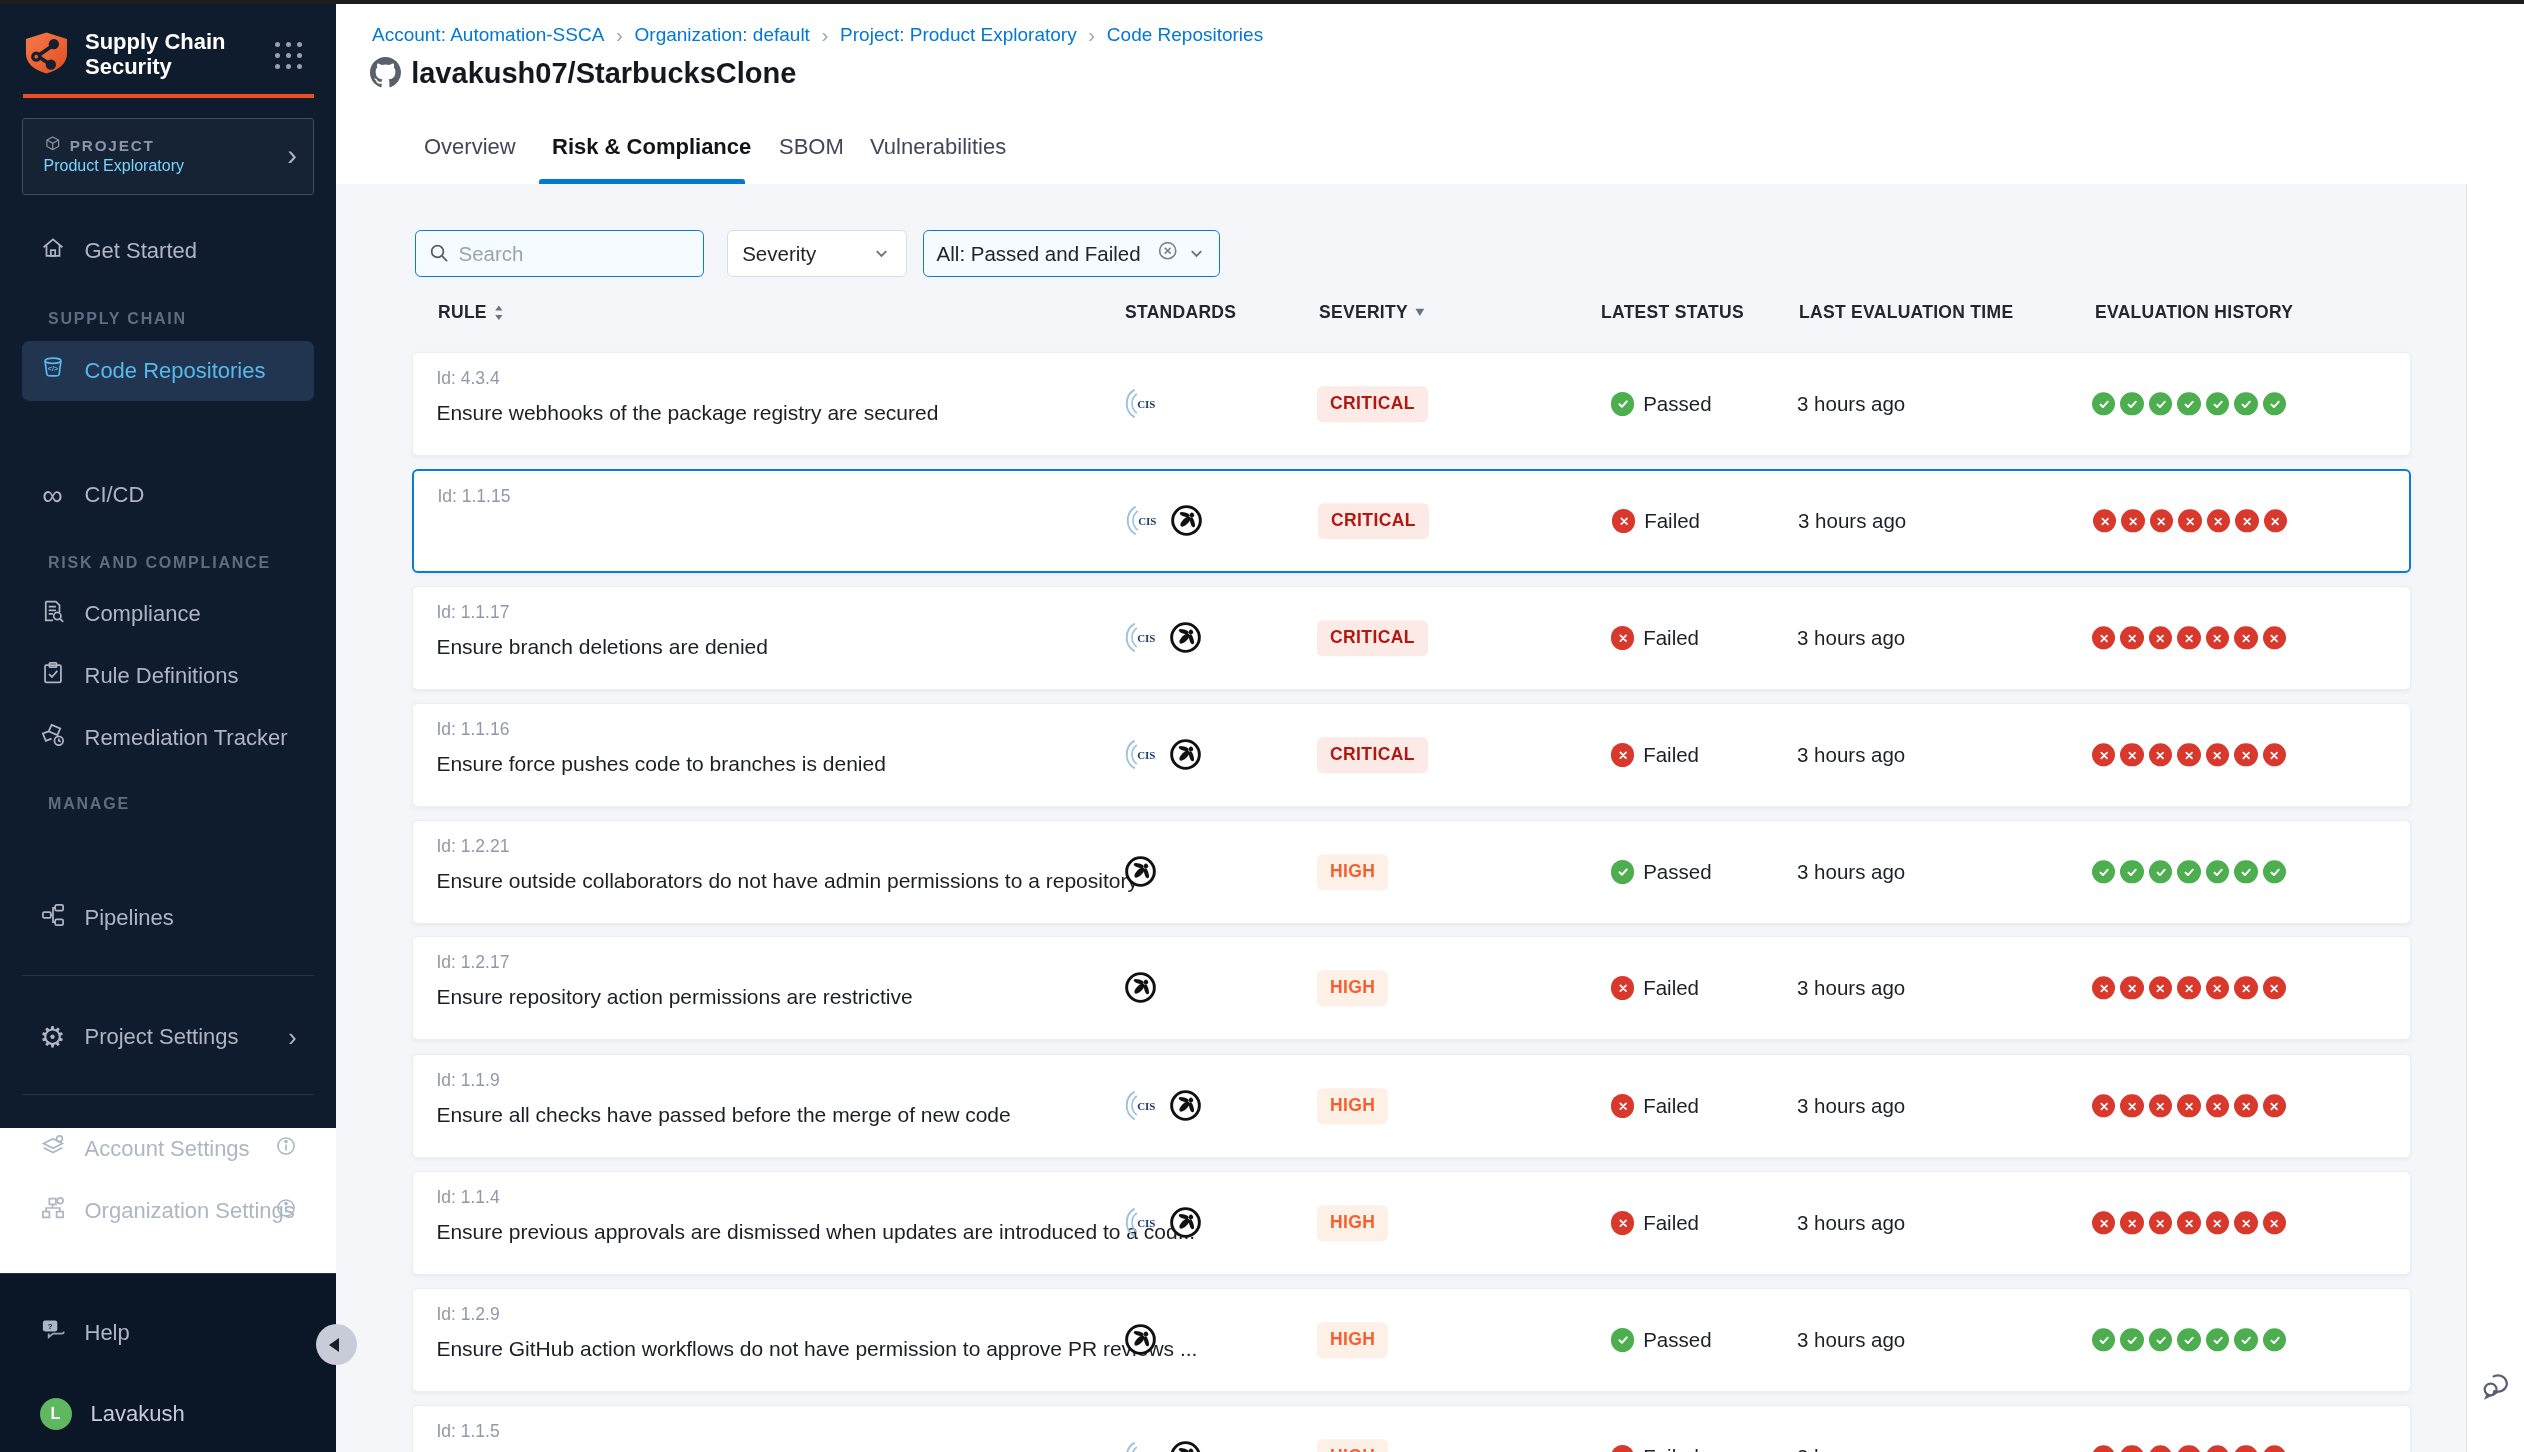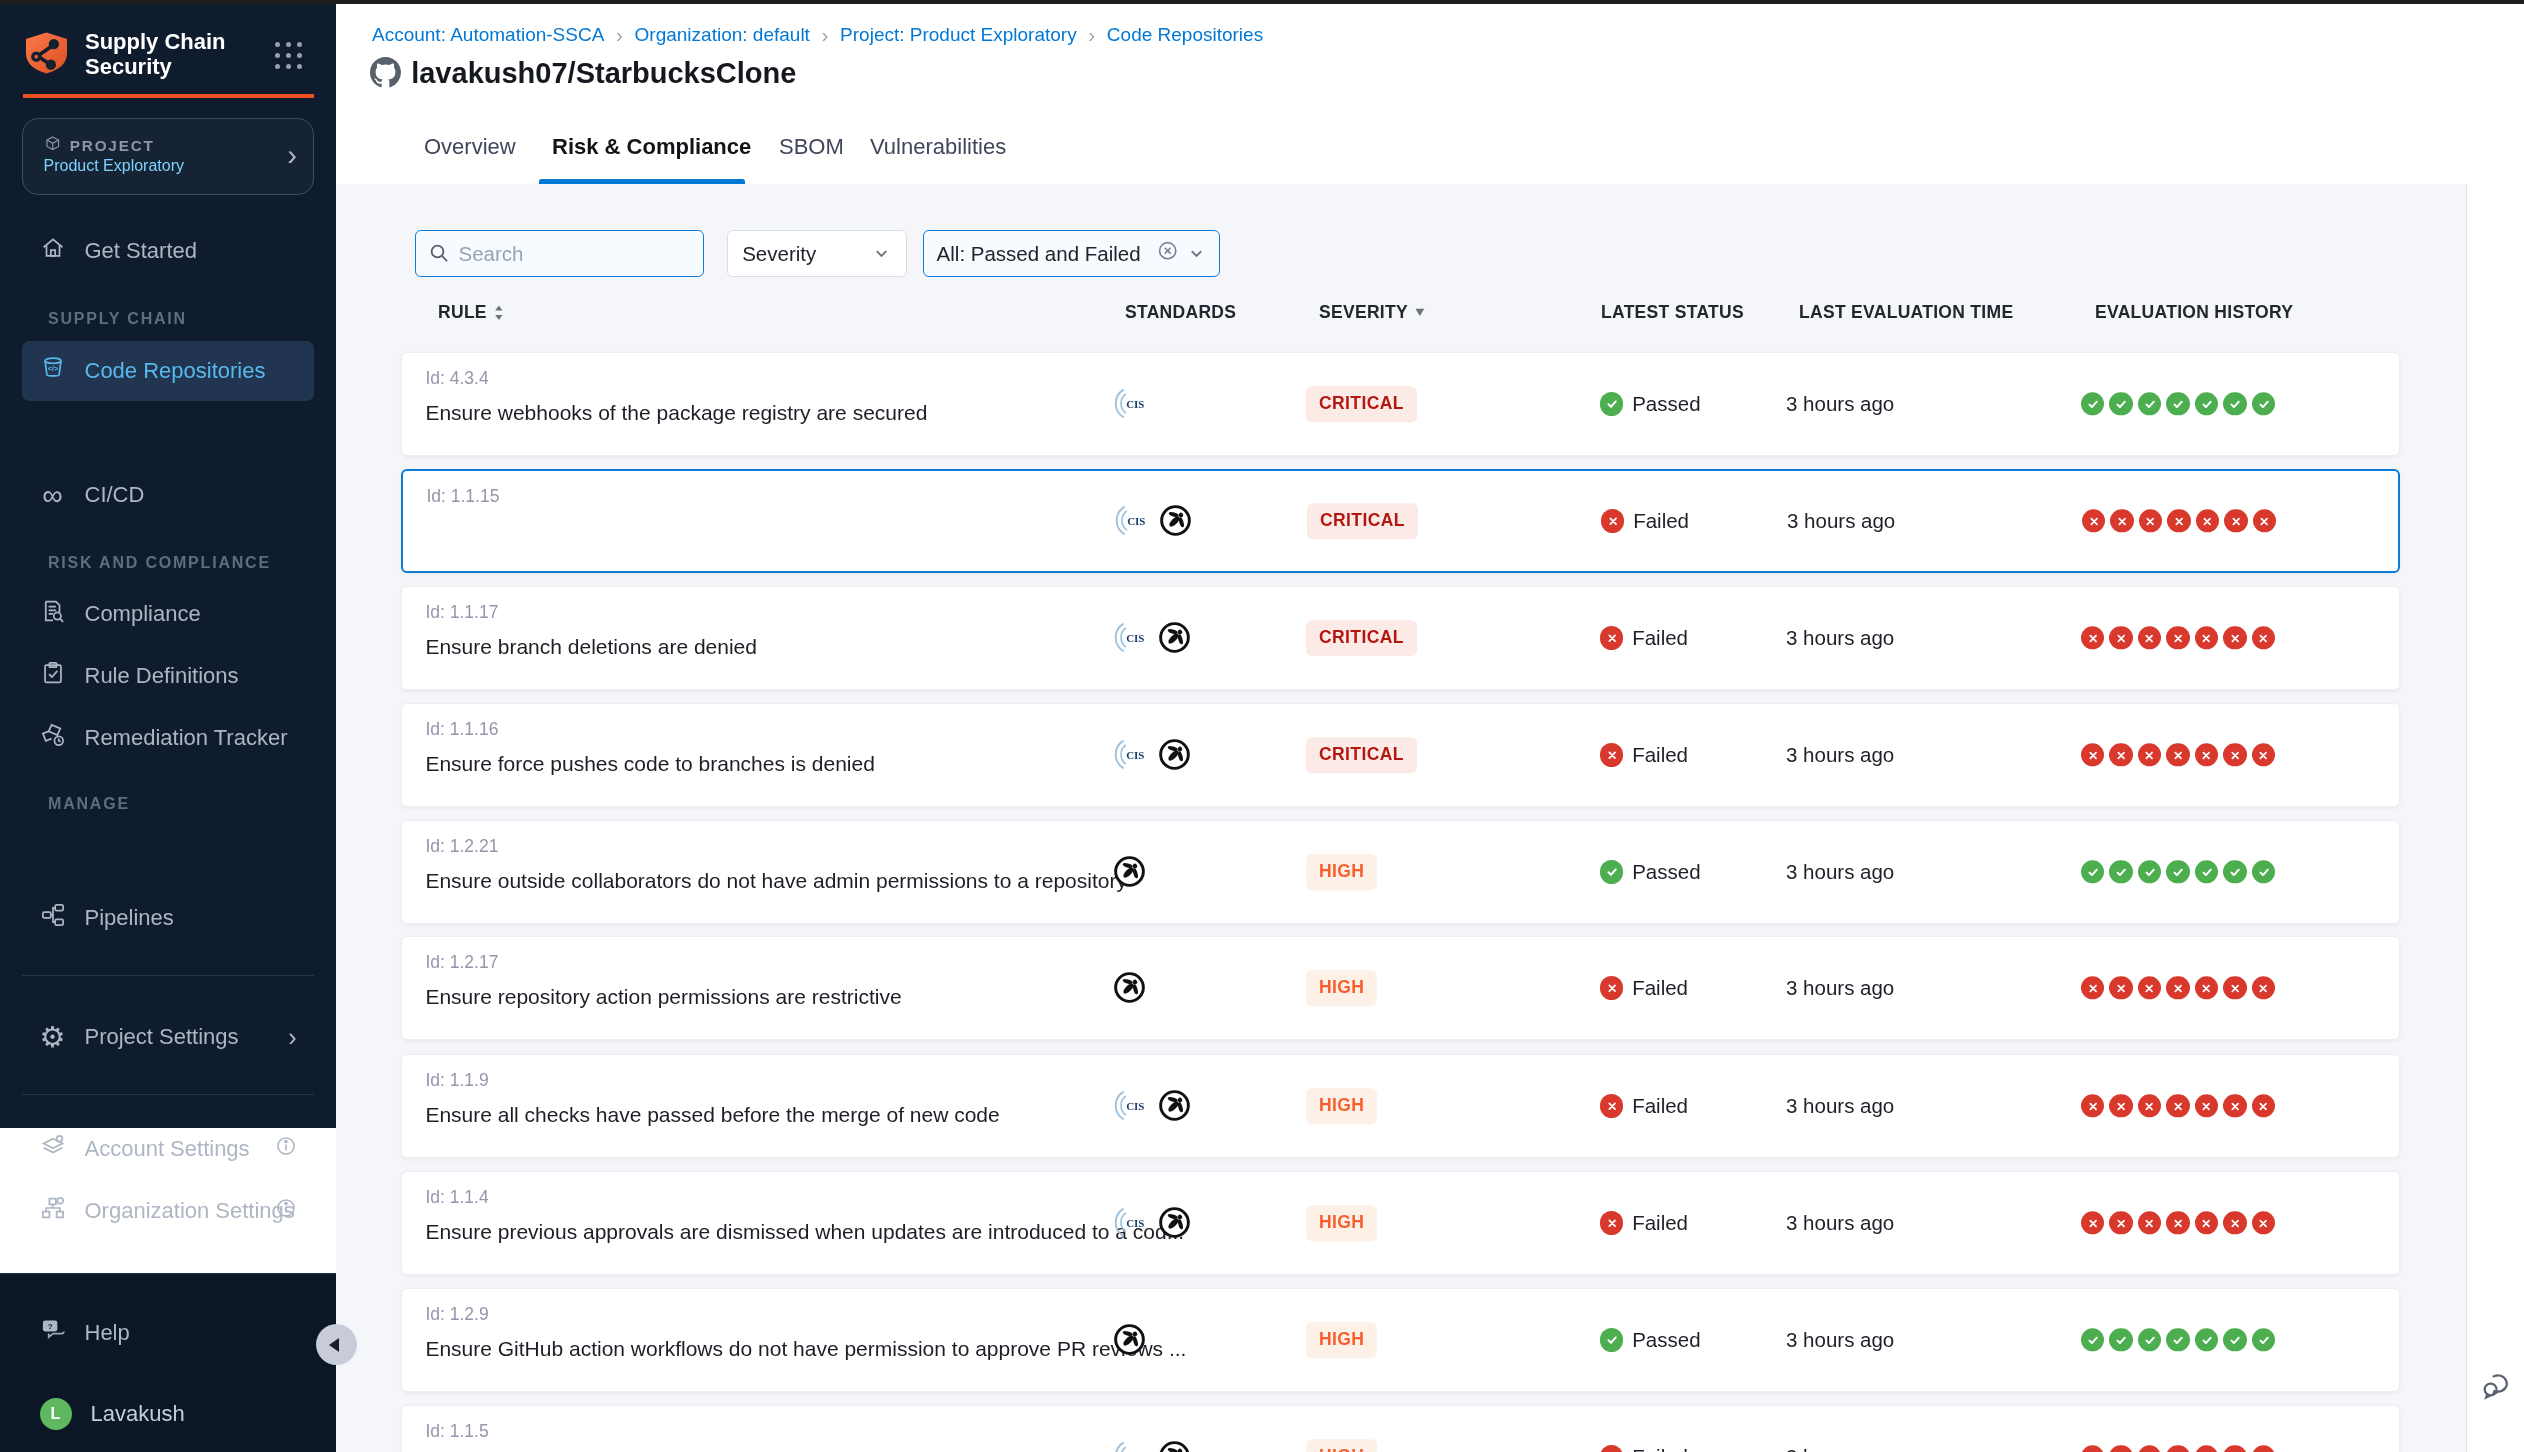--- a/index.html
+++ b/index.html
@@ -11,21 +11,21 @@
   .top-strip { position:absolute; left:0; top:0; width:100%; height:4.4px; background:#1d1d1d; z-index:30; }
 
   
   .sidebar { position:absolute; left:0; top:0; width:336px; height:1128px; background:#0e1c2e; color:#aeb6c4; z-index:10; }
   .logo-row { position:absolute; left:23.4px; top:29px; display:flex; align-items:center; gap:14.6px; }
   .logo-title { color:#fff; font-size:22px; font-weight:700; line-height:25px; }
   .grid-icon { position:absolute; left:275px; top:42px; display:grid; grid-template-columns:repeat(3,5.1px); grid-gap:5.8px; cursor:pointer; }
   .grid-icon span { width:5.1px; height:5.1px; border-radius:50%; background:#97a1b2; }
   .orange-rule { position:absolute; left:23.4px; top:94px; width:291px; height:3.7px; background:#ee4f23; }
 
-  .project-card { position:absolute; left:22px; top:118px; width:292px; height:77px; border:1.5px solid #404c61; border-radius:16px; background:rgba(255,255,255,0.03); cursor:pointer; }
+  .project-card { position:absolute; left:22px; top:118px; width:292px; height:77px; border:1.5px solid #404c61; border-radius:3px; background:rgba(255,255,255,0.03); cursor:pointer; }
   .project-label { position:absolute; left:20.5px; top:16px; display:flex; align-items:center; gap:8.8px; color:#8d96a8; font-size:15.3px; font-weight:700; letter-spacing:1.8px; }
   .project-name { position:absolute; left:20.5px; top:38px; color:#7dd3fc; font-size:16px; }
   .project-chev { position:absolute; right:16px; top:22px; color:#aeb6c4; font-size:29px; line-height:29px; }
 
   .nav-item { position:absolute; left:22px; width:292px; height:60px; display:flex; align-items:center; gap:19px; font-size:22px; color:#aeb6c4; border-radius:7.3px; padding-left:17.5px; cursor:pointer; }
   .nav-item svg { flex:0 0 auto; }
   .nav-item.active { background:#223550; color:#57b8eb; }
   .nav-section { position:absolute; left:48px; font-size:16px; font-weight:700; letter-spacing:1.8px; color:#5f6c82; }
   .glyph-ic { font-size:29px; line-height:26px; width:26px; text-align:center; }
   .side-divider { position:absolute; left:22px; width:292px; height:0.7px; background:#273449; }
@@ -57,21 +57,21 @@
   .search-box input { border:none; outline:none; background:transparent; font-size:20.5px; color:#22242c; width:219px; font-family:"Liberation Sans",sans-serif; }
   .search-box input::placeholder { color:#9aa3b2; }
   .sel { height:47px; border-radius:5.8px; display:flex; align-items:center; font-size:20.5px; color:#22242c; cursor:pointer; }
   .sel-severity { margin-left:22.6px; width:180px; background:#fff; border:1.5px solid #d8dce6; padding:0 14.6px; justify-content:space-between; }
   .sel-status { margin-left:16px; width:297px; background:#f6fbff; border:1.8px solid #0b7bd6; padding:0 13px; justify-content:space-between; }
   .chev-down svg { display:block; }
 
   .thead { position:absolute; top:118px; left:0; width:100%; height:29px; font-size:17.5px; font-weight:700; color:#23262e; letter-spacing:0.3px; }
   .th { position:absolute; display:flex; align-items:center; gap:5.8px; }
 
-  .row-card { position:absolute; left:65px; width:1999px; height:104px; background:#fff; border:0.7px solid #eceef3; border-radius:5.8px; box-shadow:0 1.5px 3.7px rgba(96,97,112,.07); cursor:pointer; }
+  .row-card { position:absolute; left:76px; width:1999px; height:104px; background:#fff; border:0.7px solid #eceef3; border-radius:5.8px; box-shadow:0 1.5px 3.7px rgba(96,97,112,.07); cursor:pointer; }
   .row-card.selected { border:2.2px solid #0b7bd6; }
   .rid { position:absolute; left:23.4px; top:14.6px; font-size:17.5px; color:#9496ab; }
   .rname { position:absolute; left:23.4px; top:48px; font-size:21px; color:#1d1f27; }
   .stds { position:absolute; left:710px; top:0; height:100%; display:flex; align-items:center; gap:10.2px; }
   .badge { position:absolute; left:904px; top:50%; transform:translateY(-50%); padding:7.3px 13px; border-radius:5.8px; font-size:17.5px; font-weight:700; letter-spacing:0.4px; }
   .badge.critical { color:#b41710; background:#fceae7; }
   .badge.high { color:#f85e2d; background:#fdf0e6; }
   .status { position:absolute; left:1198px; top:50%; transform:translateY(-50%); display:flex; align-items:center; gap:8.8px; font-size:20.5px; color:#1e2028; }
   .time { position:absolute; left:1384px; top:50%; transform:translateY(-50%); font-size:20.5px; color:#1e2028; }
   .hist { position:absolute; left:1679px; top:50%; transform:translateY(-50%); display:flex; gap:5.1px; align-items:center; }

